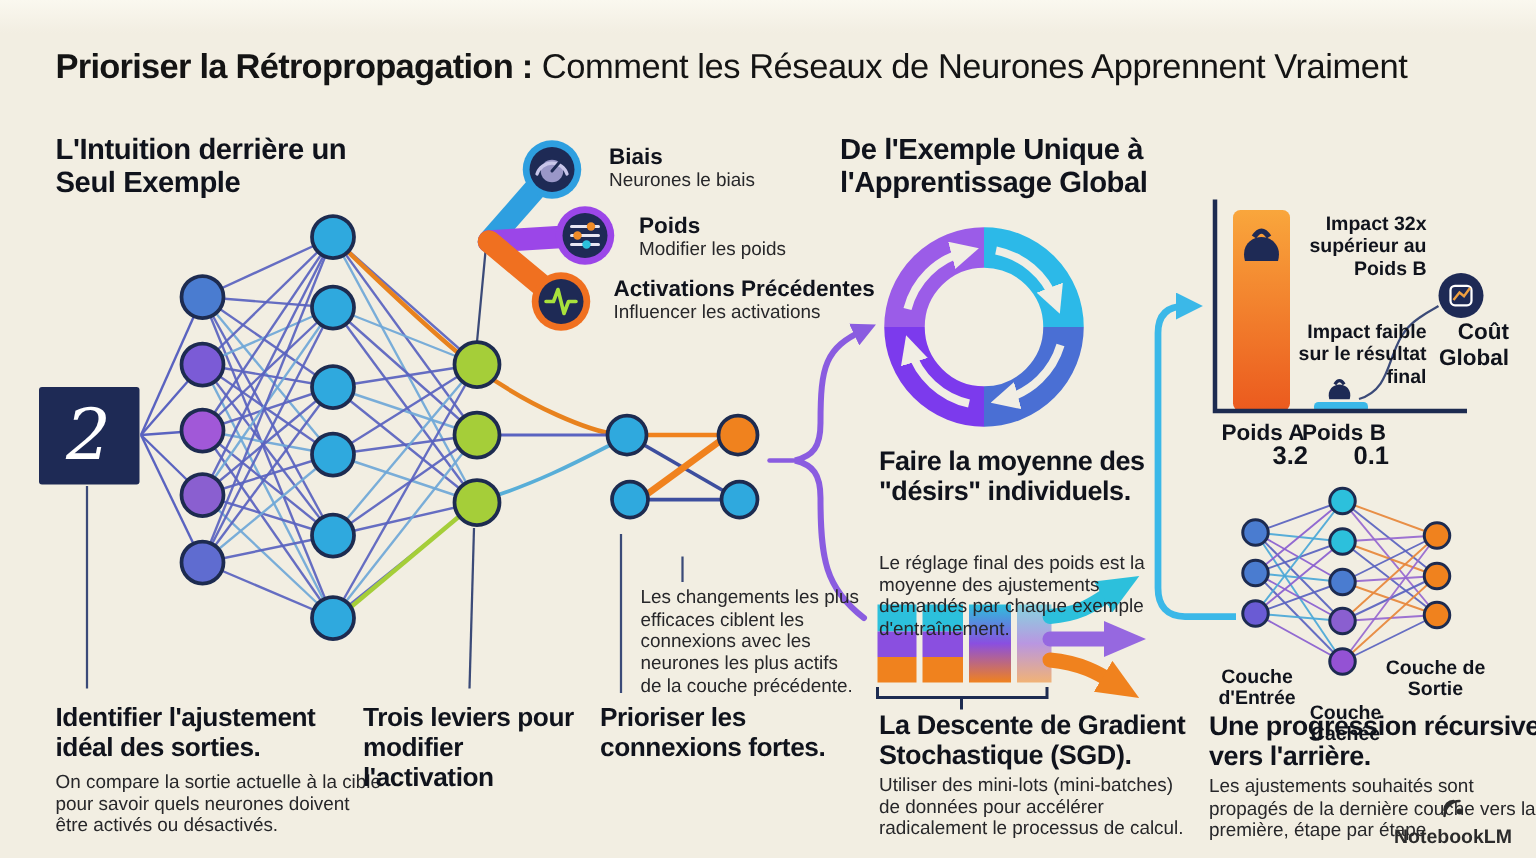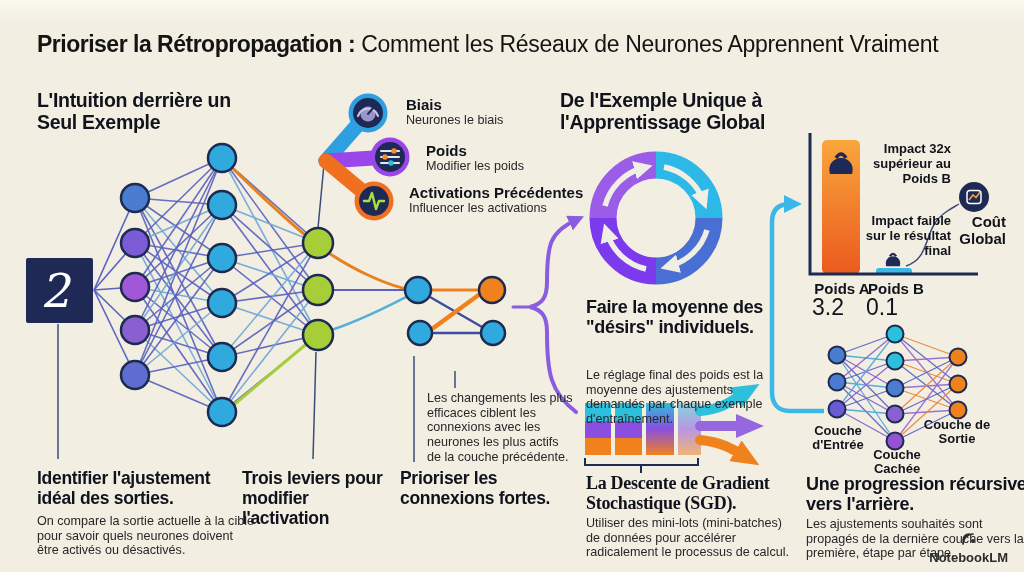--- a/index.html
+++ b/index.html
@@ -10,22 +10,22 @@
   .abs{position:absolute;}
   .title{font-size:23px;letter-spacing:-.3px;white-space:nowrap;color:#141414;}
   .title b{letter-spacing:-.5px;}
   .h1s{font-size:19.5px;font-weight:bold;line-height:1.12;letter-spacing:-.3px;color:#10131c;}
   .h2s{font-size:17.5px;font-weight:bold;line-height:1.13;letter-spacing:-.3px;color:#10131c;}
   .body{font-size:12.6px;line-height:1.17;color:#27272a;}
   .lever-l{font-size:15px;font-weight:bold;color:#10131c;white-space:nowrap;}
   .lever-s{font-size:12.6px;color:#27272a;white-space:nowrap;}
   .ann{font-size:13px;font-weight:bold;line-height:1.15;text-align:right;color:#10131c;}
   .cat{font-size:15px;font-weight:bold;text-align:center;color:#10131c;}
-  .val{font-size:23px;font-weight:normal;text-align:left;color:#10131c;}
-  .lay{font-size:13px;font-weight:bold;line-height:1.1;text-align:center;color:#10131c;}
+  .val{font-size:17px;font-weight:bold;text-align:right;color:#10131c;}
+  .lay{font-size:13px;font-weight:bold;line-height:1.1;text-align:center;color:#10131c;margin-top:20px;}
   .num2{font-family:"DejaVu Serif",serif;font-style:italic;font-size:47px;color:#fff;}
   .footer{display:flex;align-items:center;gap:5px;font-size:13px;font-weight:600;color:#2b2b2b;flex-direction:column;}
 </style>
 </head>
 <body>
 
 <div id="stage">
 
 <svg id="art" width="1024" height="572" viewBox="0 0 1024 572">
   <defs>
@@ -316,21 +316,21 @@
 <div class="abs body" style="left:427px;top:391px;width:146px;">Les changements les plus efficaces ciblent les connexions avec les neurones les plus actifs de la couche précédente.</div>
 
 <div class="abs h2s" style="left:37px;top:469px;width:200px;">Identifier l'ajustement idéal des sorties.</div>
 <div class="abs body" style="left:37px;top:514px;width:218px;">On compare la sortie actuelle à la cible pour savoir quels neurones doivent être activés ou désactivés.</div>
 <div class="abs h2s" style="left:242px;top:469px;width:152px;">Trois leviers pour modifier l'activation</div>
 <div class="abs h2s" style="left:400px;top:469px;width:170px;">Prioriser les connexions fortes.</div>
 
 <div class="abs h2s" style="left:586px;top:297px;width:200px;font-size:18px;">Faire la moyenne des "désirs" individuels.</div>
 <div class="abs body" style="left:586px;top:340px;width:192px;margin-top:28px;">Le réglage final des poids est la moyenne des ajustements demandés par chaque exemple d'entraînement.</div>
 
-<div class="abs h2s" style="left:586px;top:473px;width:218px;font-size:18px;font-family:Liberation Serif, serif;">La Descente de Gradient Stochastique (SGD).</div>
+<div class="abs h2s" style="left:586px;top:473px;width:218px;font-size:18px;">La Descente de Gradient Stochastique (SGD).</div>
 <div class="abs body" style="left:586px;top:516px;width:208px;">Utiliser des mini-lots (mini-batches) de données pour accélérer radicalement le processus de calcul.</div>
 
 <div class="abs ann" style="left:855px;top:142px;width:96px;">Impact 32x supérieur au Poids B</div>
 <div class="abs ann" style="left:855px;top:214px;width:96px;">Impact faible sur le résultat final</div>
 <div class="abs ann" style="left:946px;top:213px;width:60px;font-size:15px;">Coût Global</div>
 
 <div class="abs cat" style="left:812px;top:280px;width:60px;">Poids A</div>
 <div class="abs val" style="left:812px;top:294px;width:60px;">3.2</div>
 <div class="abs cat" style="left:866px;top:280px;width:60px;">Poids B</div>
 <div class="abs val" style="left:866px;top:294px;width:60px;">0.1</div>

